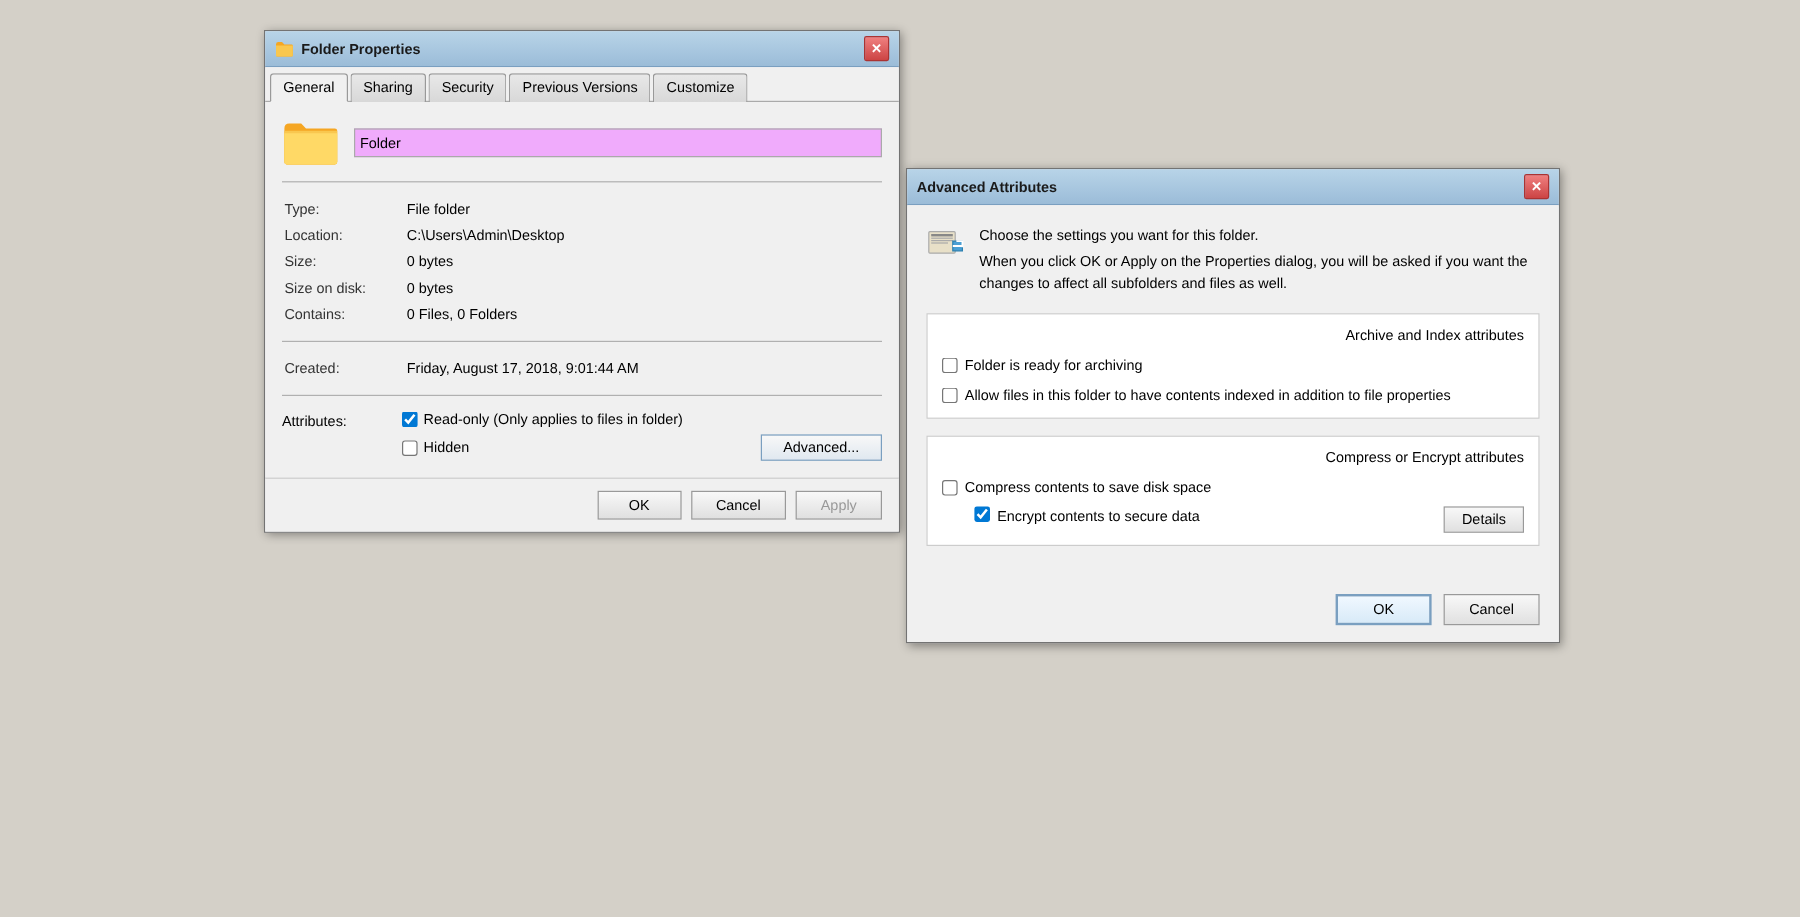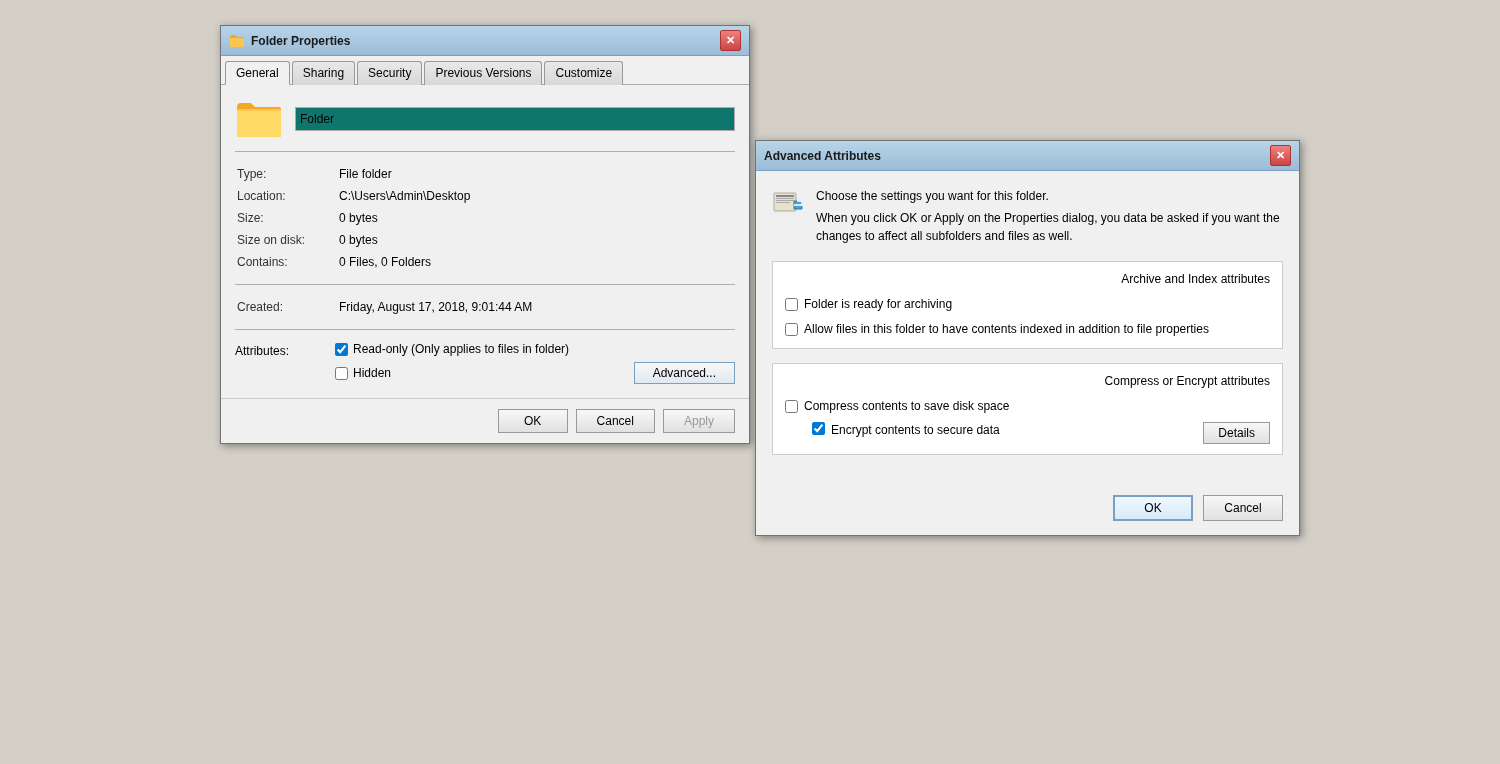--- a/index.html
+++ b/index.html
@@ -113,21 +113,21 @@
       width: 48px;
       height: 40px;
       margin-right: 12px;
       flex-shrink: 0;
     }
 
     .folder-name-input {
       flex: 1;
       height: 24px;
       border: 1px solid #aaa;
-      background: #0f766e;
+      background: #f0abfc;
       padding: 8px 4px;
       font-size: 12px;
       font-family: inherit;
     }
 
     .separator {
       border: none;
       border-top: 1px solid #b0b0b0;
       margin: 10px 0;
     }
@@ -426,21 +426,21 @@
           <rect x="4" y="11" width="18" height="1" fill="#aaa"></rect>
           <rect x="4" y="13" width="18" height="1" fill="#aaa"></rect>
           <rect x="4" y="15" width="14" height="1" fill="#aaa"></rect>
           <path d="M22 14 L30 14 L30 22 L22 22 Z" fill="#4a9fd4" stroke="#2a7fb0" stroke-width="1"></path>
           <path d="M25 14 L30 14 L30 19" fill="none" stroke="white" stroke-width="1.5"></path>
           <line x1="22" y1="18" x2="30" y2="18" stroke="white" stroke-width="1.5"></line>
         </svg>
       </div>
       <div class="adv-header-text">
         <p>Choose the settings you want for this folder.</p>
-        <p>When you click OK or Apply on the Properties dialog, you data be asked if you want the changes to affect all subfolders and files as well.</p>
+        <p>When you click OK or Apply on the Properties dialog, you will be asked if you want the changes to affect all subfolders and files as well.</p>
       </div>
     </div>
 
     <div class="section-group">
       <div class="section-group-title">Archive and Index attributes</div>
       <div class="check-item">
         <input type="checkbox" id="archive-cb" style="">
         <label for="archive-cb">Folder is ready for archiving</label>
       </div>
       <div class="check-item">

